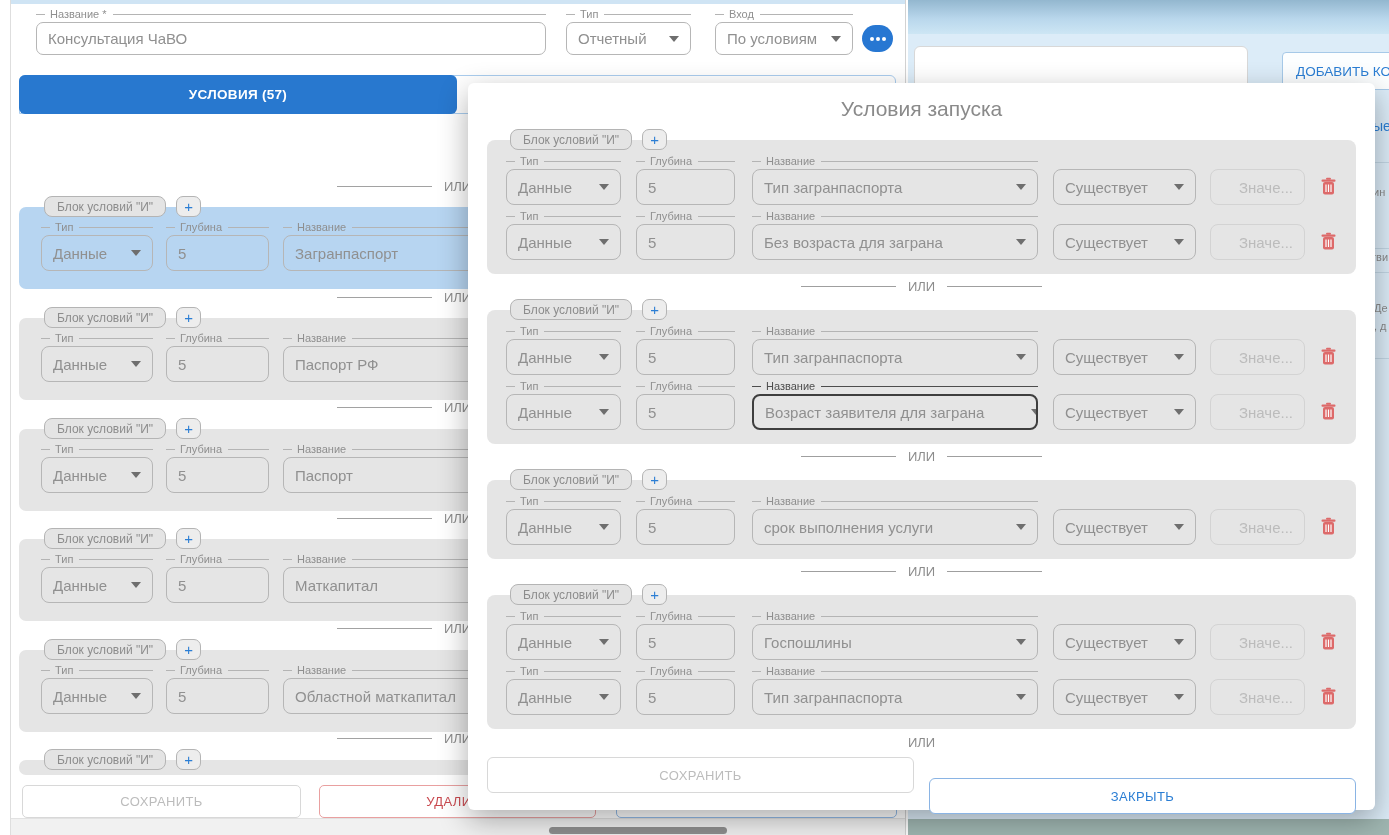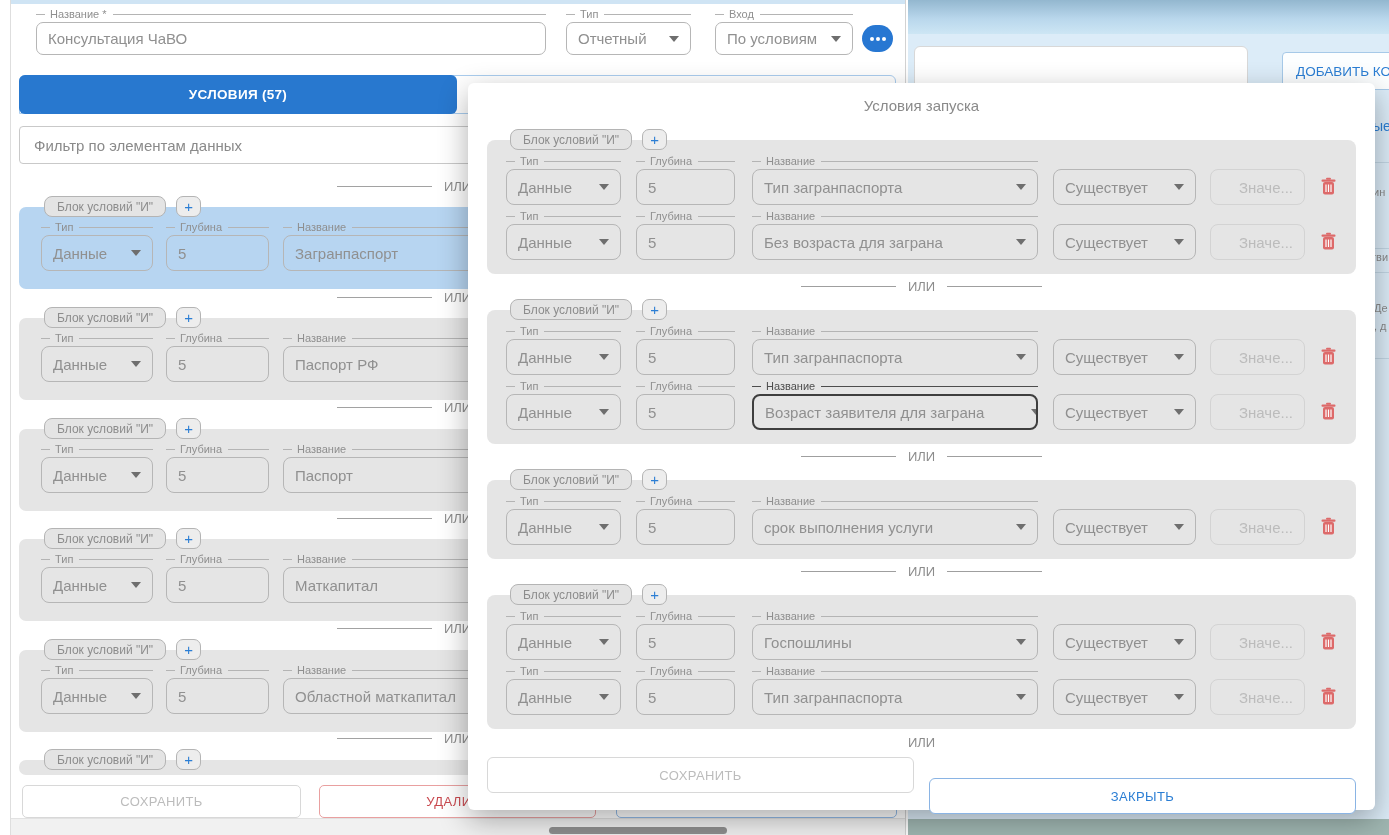--- a/index.html
+++ b/index.html
@@ -80,21 +80,21 @@
            border-radius:4px;display:flex;align-items:center;padding-left:13px;font-size:13.5px;color:#2b7ed4;
            white-space:nowrap;box-sizing:border-box;overflow:hidden;}
   .rfrag{position:absolute;font-size:11px;color:#8a8a8a;white-space:nowrap;}
   .rfrag.blue{color:#2b7ed4;font-size:14px;}
   .rline{position:absolute;left:465px;width:16px;height:1px;background:#c2d6e4;}
   .rteal{position:absolute;left:0;top:819px;width:100%;height:16px;background:#a0b7b2;}
 
   
   .modal{position:absolute;left:468px;top:83px;width:907px;height:727px;background:#fff;border-radius:6px;
          box-shadow:0 10px 30px rgba(0,0,0,.32);z-index:10;box-sizing:border-box;padding-top:14px;}
-  .mtitle{text-align:center;font-size:15px;color:#8a8a8a;height:18px;margin-bottom:14px;}
+  .mtitle{text-align:center;font-size:21px;color:#8a8a8a;height:18px;margin-bottom:14px;}
   .mblock{margin:0 19px;}
   .mchiprow{margin-left:23px;}
   .mbg{position:relative;margin-top:-10px;background:#e5e5e5;border-radius:8px;padding:15px 0 12px;z-index:1;}
   .mrow{position:relative;height:52px;margin-bottom:3px;}
   .mrow:last-child{margin-bottom:0;}
   .m-type{left:19px;top:0;width:115px;}
   .m-depth{left:149px;top:0;width:99px;}
   .m-name{left:265px;top:0;width:286px;}
   .m-op{left:566px;top:0;width:143px;}
   .m-val{left:723px;top:0;width:95px;}
@@ -143,21 +143,20 @@
           <span>По условиям</span>
           <span class="caret"></span>
         </div>
     </div>
     <div class="chaticon"></div>
 
     <div class="tabrow">
       <div class="tabblue">УСЛОВИЯ (57)</div>
     </div>
 
-    <div class="filter">Фильтр по элементам данных</div>
 
     <div class="ordiv" style="top:179px">
         <span>ИЛИ</span>
       </div>
     <div class="ordiv" style="top:290px">
         <span>ИЛИ</span>
       </div>
     <div class="ordiv" style="top:400px">
         <span>ИЛИ</span>
       </div>

